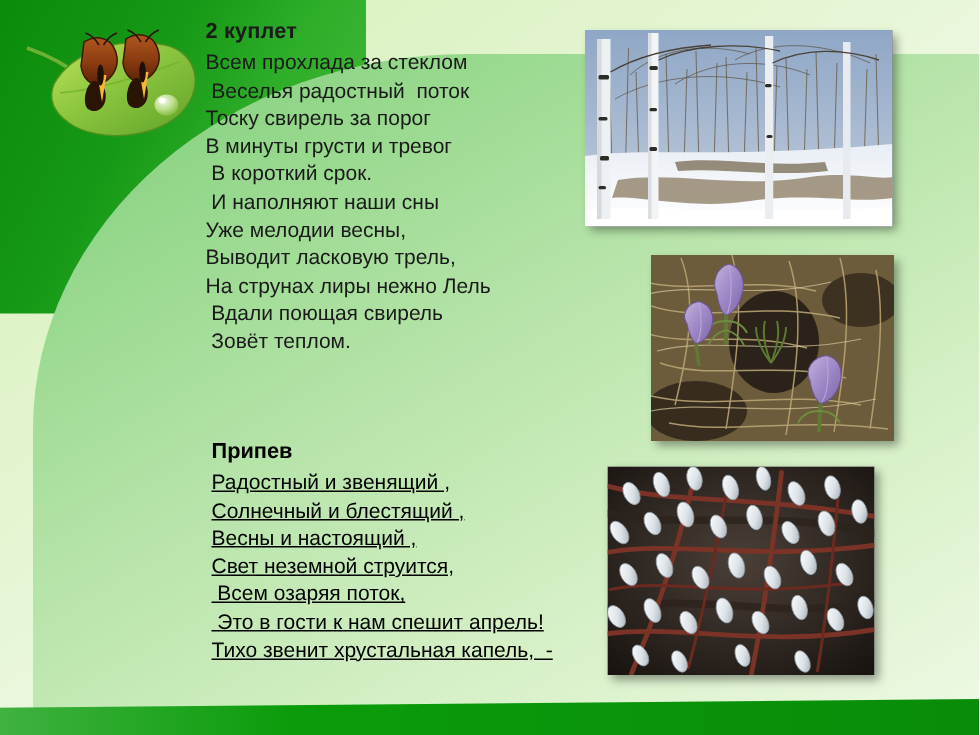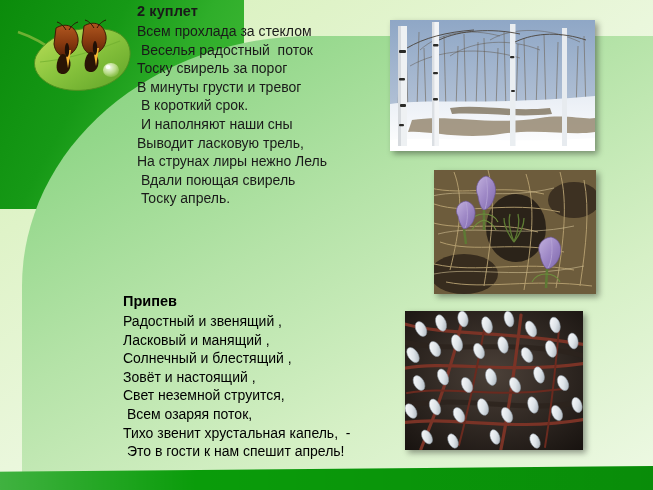--- a/index.html
+++ b/index.html
@@ -40,36 +40,36 @@
     clip-path:polygon(0 30%, 100% 8%, 100% 100%, 0 100%);
     pointer-events:none;
   }
 
   
   .leaf-art{position:absolute;left:14px;top:8px;width:124px;height:96px;}
   .leaf-art svg{display:block;}
 
   
   .lyrics{
-    position:absolute;left:137px;top:2px;width:270px;
+    position:absolute;left:137px;top:12px;width:270px;
     color:#1a1a1a;
   }
   .verse-head{
     font-size:14.5px;font-weight:bold;line-height:19px;
     letter-spacing:.1px;margin:0 0 1px 0;
   }
   .lyric-line{
     font-size:14px;line-height:18.6px;white-space:pre;
     letter-spacing:0px;margin:0;
   }
-  .chorus-block{position:absolute;left:119px;top:292px;width:290px;}
+  .chorus-block{position:absolute;left:137px;top:292px;width:290px;}
   .chorus-head{
     font-size:14.5px;font-weight:bold;line-height:19px;margin:0 0 1px 4px;
   }
-  .chorus-block .lyric-line{margin-left:4px;}
+  .chorus-block .lyric-line{margin-left:4px;text-decoration:underline;}
 
   
   .photo{
     position:absolute;
     box-shadow:3px 3px 6px rgba(0,0,0,.38);
     background:#888;
     overflow:hidden;
   }
   .photo svg{display:block;width:100%;height:100%;}
 
@@ -135,36 +135,36 @@
   </div>
 
   <div class="lyrics">
     <div class="verse-head">2 куплет</div>
     <div class="lyric-line">Всем прохлада за стеклом</div>
     <div class="lyric-line"> Веселья радостный  поток</div>
     <div class="lyric-line">Тоску свирель за порог</div>
     <div class="lyric-line">В минуты грусти и тревог</div>
     <div class="lyric-line"> В короткий срок.</div>
     <div class="lyric-line"> И наполняют наши сны</div>
+    <div class="lyric-line">Уже мелодии весны,</div>
     <div class="lyric-line">Выводит ласковую трель,</div>
     <div class="lyric-line">На струнах лиры нежно Лель</div>
     <div class="lyric-line"> Вдали поющая свирель</div>
-    <div class="lyric-line"> Тоску апрель.</div>
+    <div class="lyric-line"> Зовёт теплом.</div>
   </div>
 
   <div class="chorus-block">
     <div class="chorus-head">Припев</div>
     <div class="lyric-line">Радостный и звенящий ,</div>
-    <div class="lyric-line">Ласковый и манящий ,</div>
     <div class="lyric-line">Солнечный и блестящий ,</div>
-    <div class="lyric-line">Зовёт и настоящий ,</div>
+    <div class="lyric-line">Весны и настоящий ,</div>
     <div class="lyric-line">Свет неземной струится,</div>
     <div class="lyric-line"> Всем озаряя поток,</div>
+    <div class="lyric-line"> Это в гости к нам спешит апрель!</div>
     <div class="lyric-line">Тихо звенит хрустальная капель,  -</div>
-    <div class="lyric-line"> Это в гости к нам спешит апрель!</div>
   </div>
 
   <div class="photo" id="photo-birches">
     <svg viewBox="0 0 205 131" preserveAspectRatio="none" xmlns="http://www.w3.org/2000/svg">
       <defs>
         <linearGradient id="skyg" x1="0" y1="0" x2="0" y2="1">
           <stop offset="0%" stop-color="#8fa7c6"></stop>
           <stop offset="45%" stop-color="#a6b8d0"></stop>
           <stop offset="100%" stop-color="#c2cddd"></stop>
         </linearGradient>

